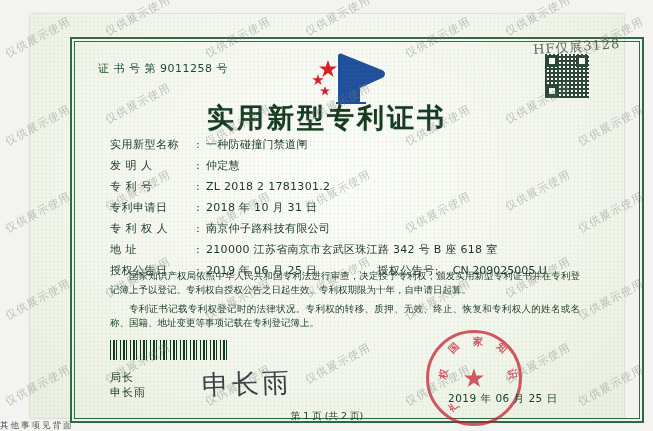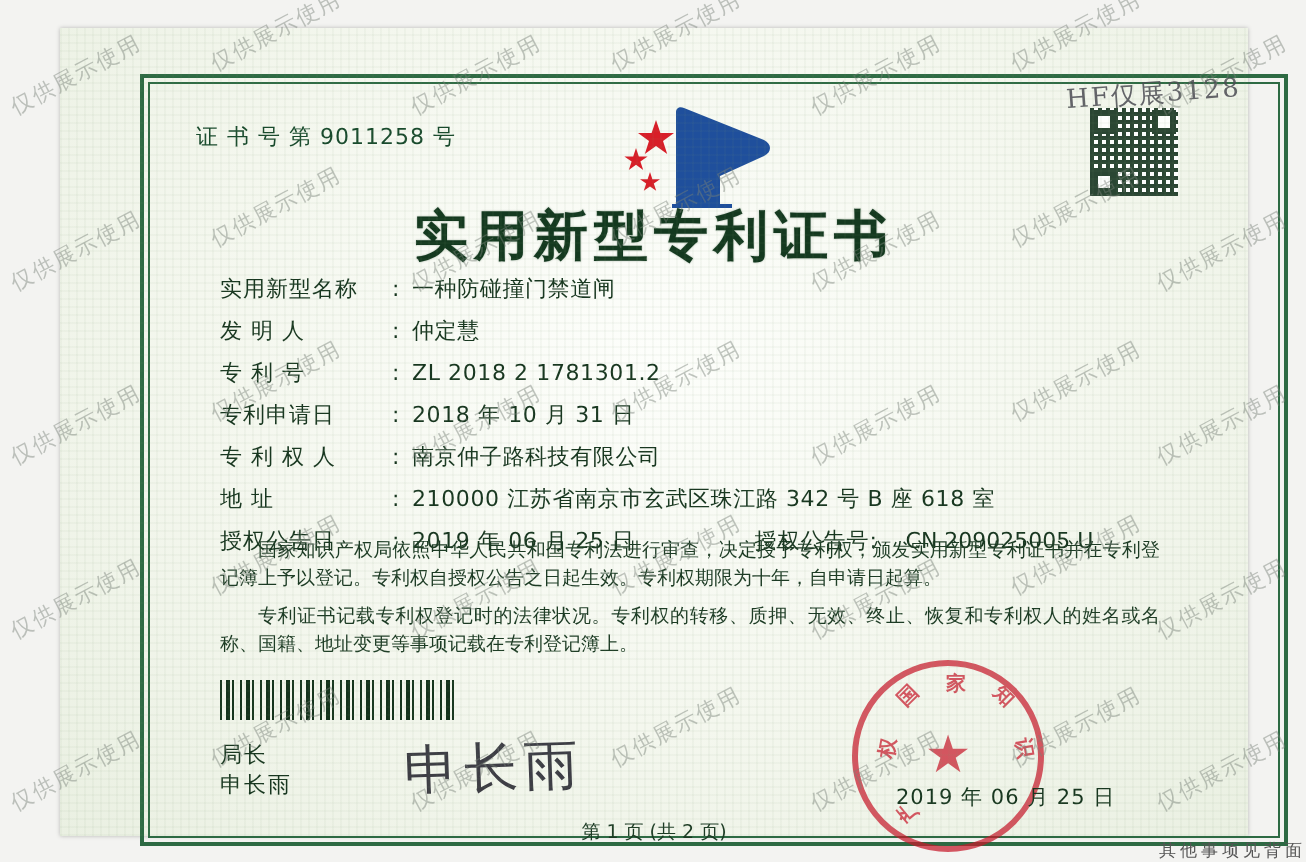--- a/index.html
+++ b/index.html
@@ -265,21 +265,21 @@
     left: 0; right: 0;
     top: 396px;
     text-align: center;
     font-size: 9.5px;
     color: #1b3a23;
   }
   .below-note {
     position: absolute;
     left: 0; right: 0;
     top: 420px;
-    text-align: right;
+    text-align: left;
     font-size: 8.5px;
     color: #555;
     letter-spacing: 2px;
   }
   
   .wm {
     position: absolute;
     font-size: 11px;
     color: rgba(120,128,120,0.45);
     font-family: "DejaVu Sans", "Liberation Sans", sans-serif;

